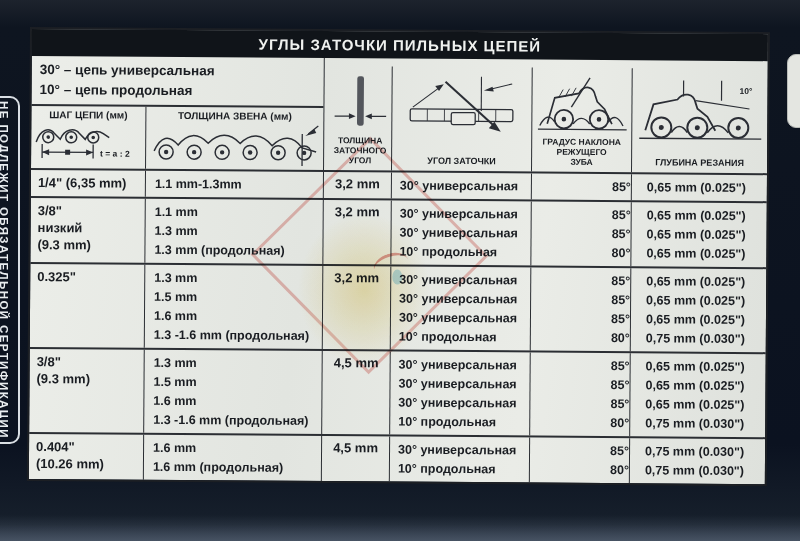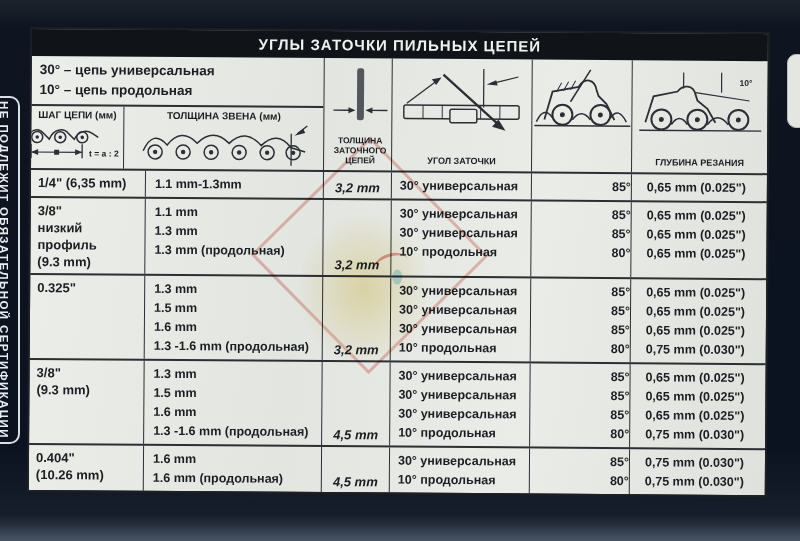--- a/index.html
+++ b/index.html
@@ -46,43 +46,43 @@
     display:flex;align-items:center;justify-content:center;
     font-size:15px;font-weight:bold;letter-spacing:1px;
   }
   
   .head-row{display:flex;height:114px;border-bottom:2px solid var(--line);}
   .head-left{width:293px;display:flex;flex-direction:column;border-right:1.5px solid var(--line);}
   .legend{height:50px;border-bottom:2px solid var(--line);padding:4px 8px 0 8px;}
   .legend-line{font-size:13.5px;font-weight:bold;line-height:20px;white-space:nowrap;}
   .subheads{flex:1;display:flex;}
   .subhead{display:flex;flex-direction:column;align-items:center;padding-top:3px;overflow:hidden;}
-  .subhead.w1{width:93px;border-right:1.5px solid var(--line);}
+  .subhead.w1{width:115px;border-right:1.5px solid var(--line);}
   .subhead.w2{flex:1;}
   .sh-label{font-size:10px;font-weight:bold;white-space:nowrap;}
   .head-cell{display:flex;flex-direction:column;align-items:center;justify-content:space-between;
-    padding:8px 2px 5px 2px;border-right:1.5px solid var(--line);overflow:hidden;}
+    padding:8px 2px 5px 2px;border-right:1.5px solid var(--line);overflow:hidden;margin-top:8px;}
   .head-cell.w3{width:68px;padding-left:7px;}
   .head-cell.w4{width:140px;gap:16px;}
   .head-cell.w5{width:100px;}
   .head-cell.w6{flex:1;border-right:none;}
   .hc-label{font-size:8.5px;font-weight:bold;text-align:center;line-height:10px;white-space:nowrap;}
   svg{display:block;}
   .stk{stroke:#2b2e35;fill:none;}
   .fil{fill:#2b2e35;stroke:none;}
   
   .t-row{display:flex;border-bottom:2px solid var(--line);min-height:26px;}
   .t-row:last-child{border-bottom:none;}
   .cell{border-right:1.5px solid var(--line);padding:4px 0 3px 0;}
   .cell:last-child{border-right:none;}
   .line{line-height:19px;font-size:12.5px;font-weight:bold;white-space:nowrap;}
   .c-pitch{width:115px;padding-left:7px;}
   .c-pitch .line{line-height:17px;font-size:13px;}
   .c-gauge{width:178px;padding-left:9px;}
-  .c-wheel{width:68px;display:flex;align-items:flex-end;justify-content:center;font-style:italic;}
+  .c-wheel{width:68px;display:flex;align-items:flex-start;justify-content:center;}
   .c-wheel span{font-size:13px;font-weight:bold;}
   .c-angle{width:140px;padding-left:8px;}
   .c-tilt{width:100px;text-align:right;}
   .c-depth{flex:1;padding-left:15px;}
   
   .watermark{position:absolute;inset:0;pointer-events:none;z-index:5;mix-blend-mode:multiply;}
   .wm-diamond{position:absolute;left:255px;top:140px;width:168px;height:168px;
     border:3px solid rgba(205,45,35,.30);transform:rotate(45deg);}
   .wm-blob{position:absolute;left:268px;top:182px;width:132px;height:152px;border-radius:50%;
     background:radial-gradient(closest-side,rgba(233,212,128,.55),rgba(233,212,128,0));}
@@ -158,21 +158,21 @@
       <svg width="60" height="64" viewBox="0 0 60 64">
         <rect x="26.5" y="2" width="7" height="52" rx="2.5" fill="#53565c"></rect>
         <path class="stk" stroke-width="1.4" d="M3 44 H 19"></path>
         <path class="fil" d="M25 44 l-7 -3 v6 z"></path>
         <path class="stk" stroke-width="1.4" d="M57 44 H 41"></path>
         <path class="fil" d="M35 44 l7 -3 v6 z"></path>
       </svg>
       <div>
         <div class="hc-label">ТОЛЩИНА</div>
         <div class="hc-label">ЗАТОЧНОГО</div>
-        <div class="hc-label">ЦЕПЕЙ</div>
+        <div class="hc-label">УГОЛ</div>
       </div>
     </div>
 
     <div class="head-cell w4">
       <svg width="132" height="76" viewBox="0 0 132 76">
         <rect class="stk" stroke-width="1.5" x="5" y="40" width="120" height="14" rx="2"></rect>
         <path class="stk" stroke-width="1" d="M25 40 V54 M45 40 V54 M85 40 V54 M105 40 V54"></path>
         <rect x="53" y="44" width="28" height="14" rx="2" fill="#e9eae5" stroke="#2b2e35" stroke-width="1.5"></rect>
         <path class="stk" stroke-width="1.3" d="M8 38 L40 14"></path>
         <path class="fil" d="M44 11 l-10 2 l4.5 6 z"></path>
@@ -190,20 +190,25 @@
         <path class="stk" stroke-width="1.4" d="M2 58 H 98"></path>
         <circle class="stk" stroke-width="2" cx="30" cy="47" r="10"></circle>
         <circle class="stk" stroke-width="2" cx="68" cy="47" r="10"></circle>
         <circle class="fil" cx="30" cy="47" r="2.5"></circle>
           <circle class="fil" cx="68" cy="47" r="2.5"></circle>
         <path class="stk" stroke-width="1.5" d="M40 52 Q49 40 58 52 M4 54 Q12 38 20 50 M78 50 Q86 38 94 54"></path>
         <path class="stk" stroke-width="1.8" d="M12 52 L20 24 L46 19 C52 9 62 11 64 22 L66 28 L74 36 L82 52"></path>
         <path class="stk" stroke-width="1" d="M24 24 l5 -9 M31 23 l5 -9 M38 22 l5 -9"></path>
         <path class="stk" stroke-width="1.5" d="M58 2 L38 34"></path>
       </svg>
+      <div>
+        <div class="hc-label">ГРАДУС НАКЛОНА</div>
+        <div class="hc-label">РЕЖУЩЕГО</div>
+        <div class="hc-label">ЗУБА</div>
+      </div>
     </div>
 
     <div class="head-cell w6">
       <svg width="126" height="72" viewBox="0 0 126 72">
         <path class="stk" stroke-width="1.4" d="M2 62 H 124"></path>
         <circle class="stk" stroke-width="2" cx="24" cy="51" r="10"></circle>
         <circle class="stk" stroke-width="2" cx="60" cy="51" r="10"></circle>
         <circle class="stk" stroke-width="2" cx="101" cy="51" r="10"></circle>
         <circle class="fil" cx="24" cy="51" r="2.5"></circle>
           <circle class="fil" cx="60" cy="51" r="2.5"></circle>
@@ -236,21 +241,20 @@
           <div class="line">85°</div>
         </div>
         <div class="cell c-depth">
           <div class="line">0,65 mm (0.025")</div>
         </div>
       </div>
       <div class="t-row">
         <div class="cell c-pitch">
           <div class="line">3/8"</div>
           <div class="line">низкий</div>
-          <div class="line">профиль</div>
           <div class="line">(9.3 mm)</div>
         </div>
         <div class="cell c-gauge">
           <div class="line">1.1 mm</div>
           <div class="line">1.3 mm</div>
           <div class="line">1.3 mm (продольная)</div>
         </div>
         <div class="cell c-wheel">
           <span>3,2 mm</span>
         </div>

